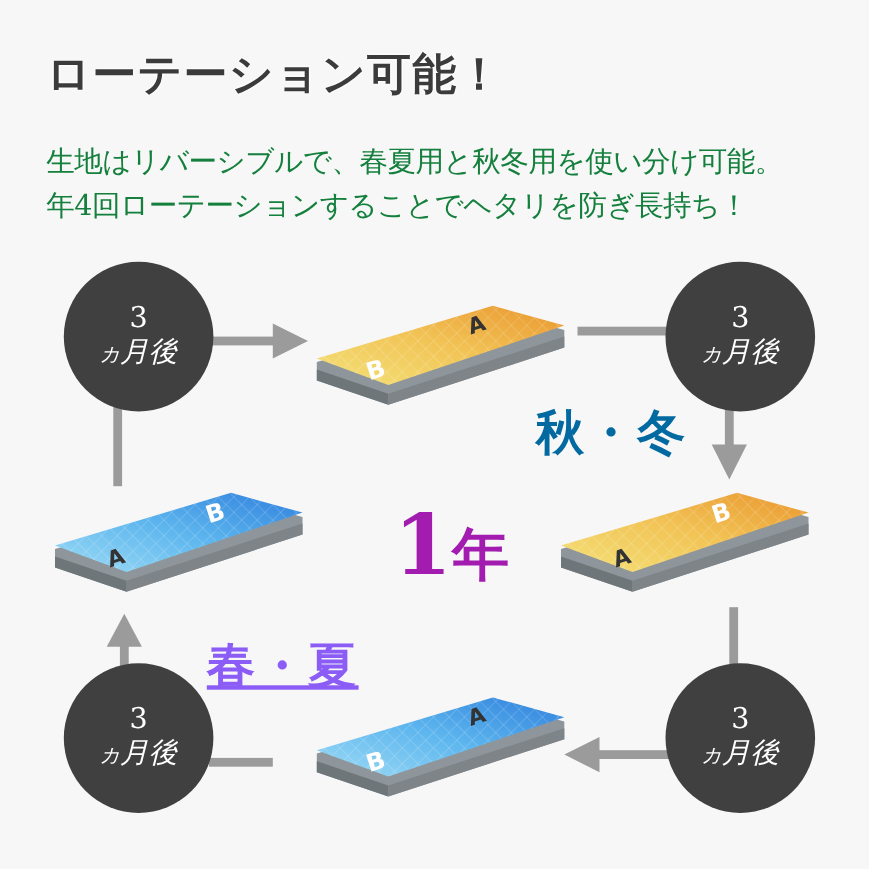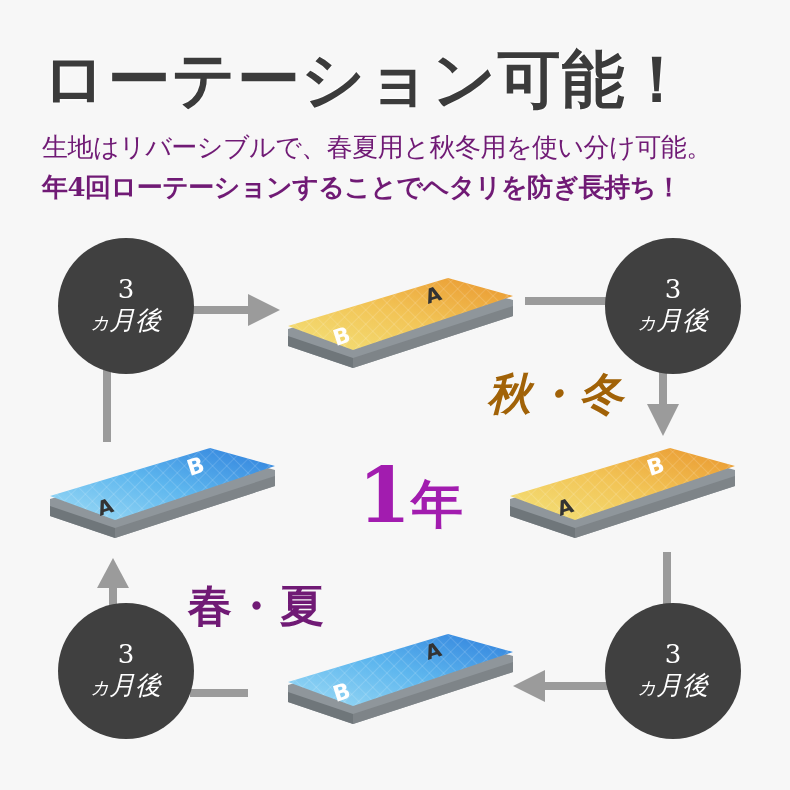--- a/index.html
+++ b/index.html
@@ -1,47 +1,47 @@
 <!DOCTYPE html>
 <html><head>
 <meta charset="utf-8">
 <style>
   html, body { margin:0; padding:0; }
   body {
     width:790px; height:790px; background:#f7f7f7; position:relative; overflow:hidden;
     font-family: "DejaVu Serif", "Liberation Serif", serif; color:#3a3a3a;
   }
   .title {
-    position:absolute; left:42px; top:48px; font-size:63px; font-weight:bold;
+    position:absolute; left:42px; top:48px; font-size:40px; font-weight:bold;
     letter-spacing:1px; color:#3b3b3b; line-height:1;
     text-shadow: 0 0 3px #fff, 0 0 3px #fff;
   }
   .sub {
-    position:absolute; left:42px; font-size:26px; color:#701a75; line-height:1; white-space:nowrap;
+    position:absolute; left:42px; font-size:26px; color:#15803d; line-height:1; white-space:nowrap;
     letter-spacing:-0.5px;
   }
   .sub1 { top:134px; }
-  .sub2 { top:174px;font-weight:bold; }
+  .sub2 { top:174px; }
 
   .circle {
     position:absolute; width:136px; height:136px; border-radius:50%;
     background:#404040; color:#fff; text-align:center;
     display:flex; flex-direction:column; align-items:center; justify-content:center;
     z-index:3;
   }
   .circle .num { font-size:26px; line-height:1.1; }
   .circle .unit { font-size:26px; line-height:1.25;font-style:italic; }
   .circle .unit .ka { font-size:18px; }
 
   .line { position:absolute; background:#9b9b9b; z-index:1; }
   .arrow { position:absolute; width:0; height:0; z-index:2; }
 
   .season { position:absolute; font-size:44px; font-weight:bold; line-height:1; letter-spacing:2px; }
-  .season.blue { color:#a16207;font-style:italic; }
-  .season.orange { color:#701a75; }
+  .season.blue { color:#0369a1; }
+  .season.orange { color:#8b5cf6;text-decoration:underline; }
 
   .year { position:absolute; left:358px; top:458px; line-height:1; color:#a21caf; }
   .year .n { font-size:76px; font-weight:bold; }
   .year .y { font-size:52px; font-weight:bold; }
 
   .mattress { position:absolute; width:225px; height:110px; z-index:2; }
   .mattress svg { width:100%; height:100%; display:block; overflow:visible; }
 </style>
 </head>
 <body>

